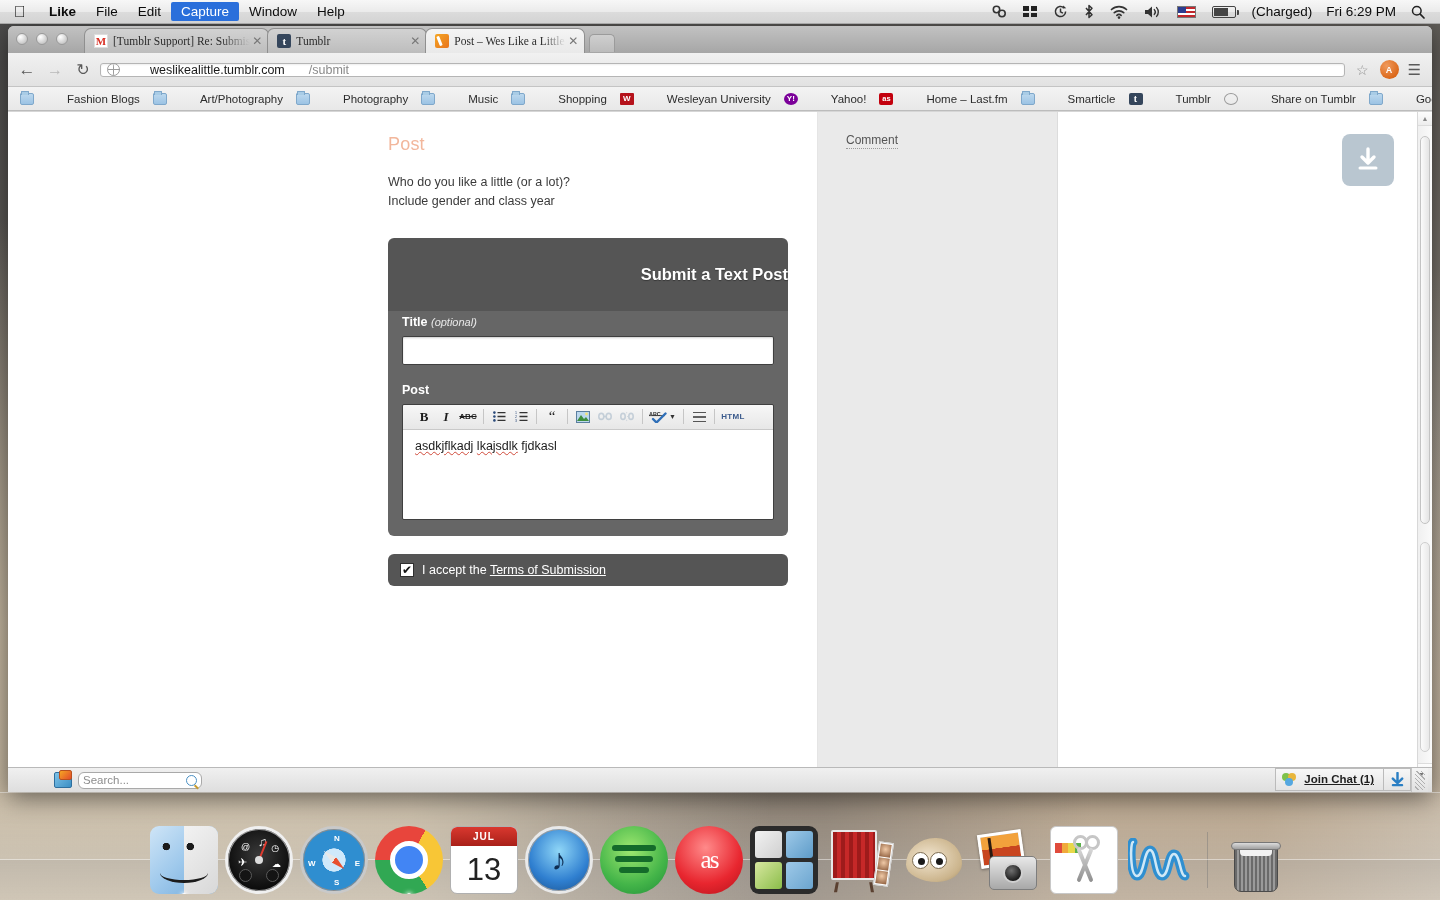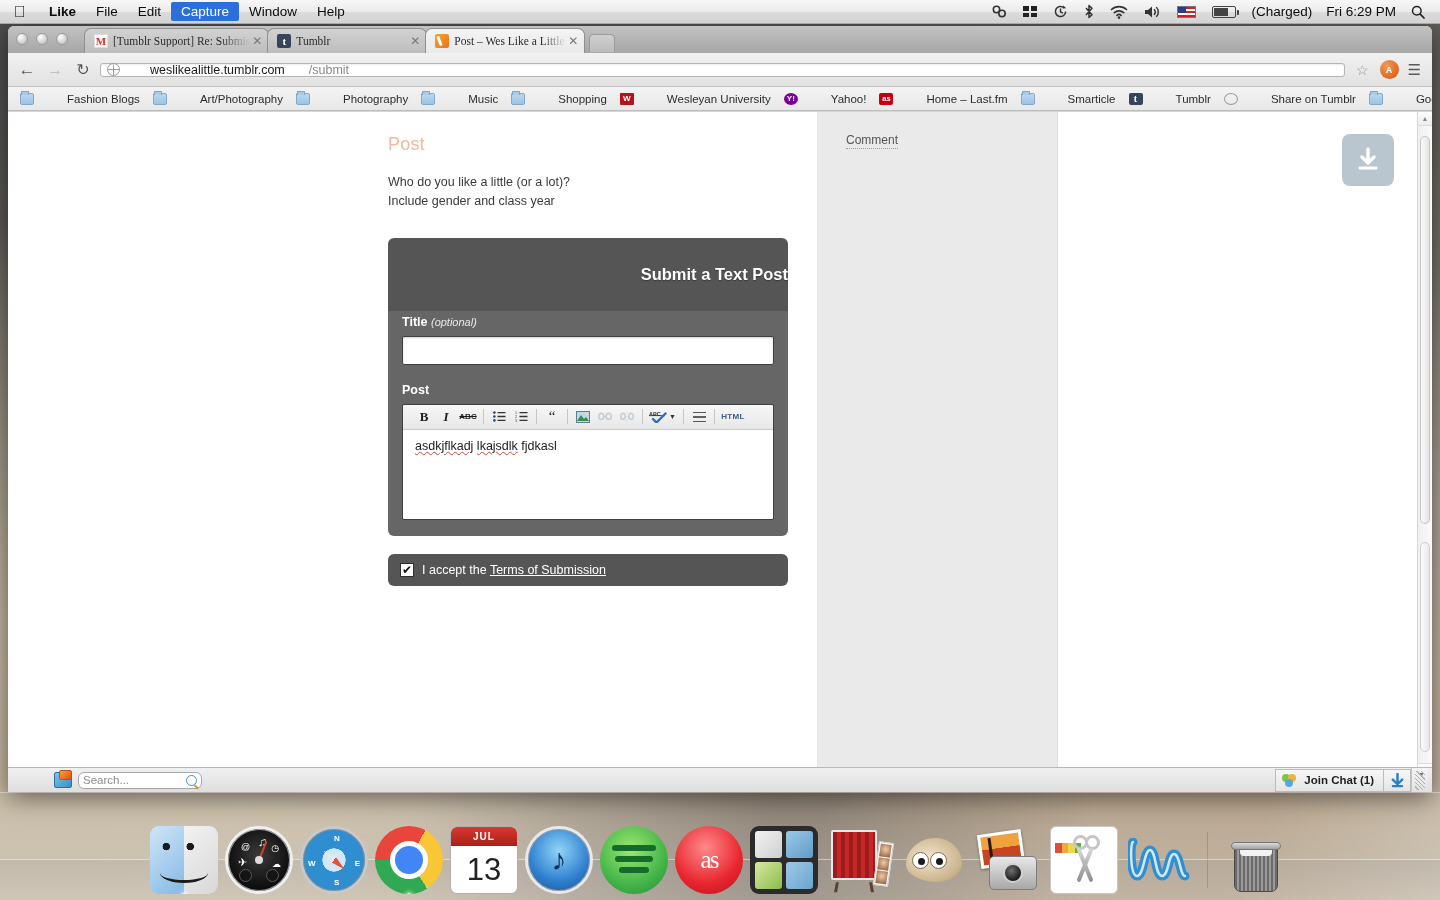--- a/index.html
+++ b/index.html
@@ -332,21 +332,21 @@
     background: linear-gradient(135deg,#f5a623,#e34b2a); border:1px solid #b8501f; border-radius:2px;
   }
   .chat-search {
     width: 124px; height: 17px; background: #fff; border: 1px solid #a9a9a9;
     border-radius: 6px; display: flex; align-items: center; padding: 0 4px;
     color: #8d8d8d; font-size: 11.5px; justify-content: space-between;
   }
   .magnifier { width: 11px; height: 11px; border: 1.6px solid #4a90c4; border-radius: 50%; position: relative; }
   .magnifier::after { content:''; position:absolute; right:-3px; bottom:-3px; width:5px; height:1.8px;
                       background:#c79a2e; transform: rotate(45deg); }
-  .chat-right { margin-left: auto; display: flex; align-items: center; }
+  .chat-right { margin-left: auto; display: flex; align-items: flex-start; text-decoration: underline; }
   .join-chat {
     display: flex; align-items: center; gap: 6px; padding: 2px 9px 2px 6px;
     background: linear-gradient(to bottom,#f7f7f7,#e4e4e4);
     border: 1px solid #bbb; border-right: none; height: 23px;
     font-weight: bold; font-size: 11.5px;
   }
   .people-ic { width: 16px; height: 13px; position: relative; }
   .people-ic i {
     position: absolute; width: 8px; height: 8px; border-radius: 50%;
   }

